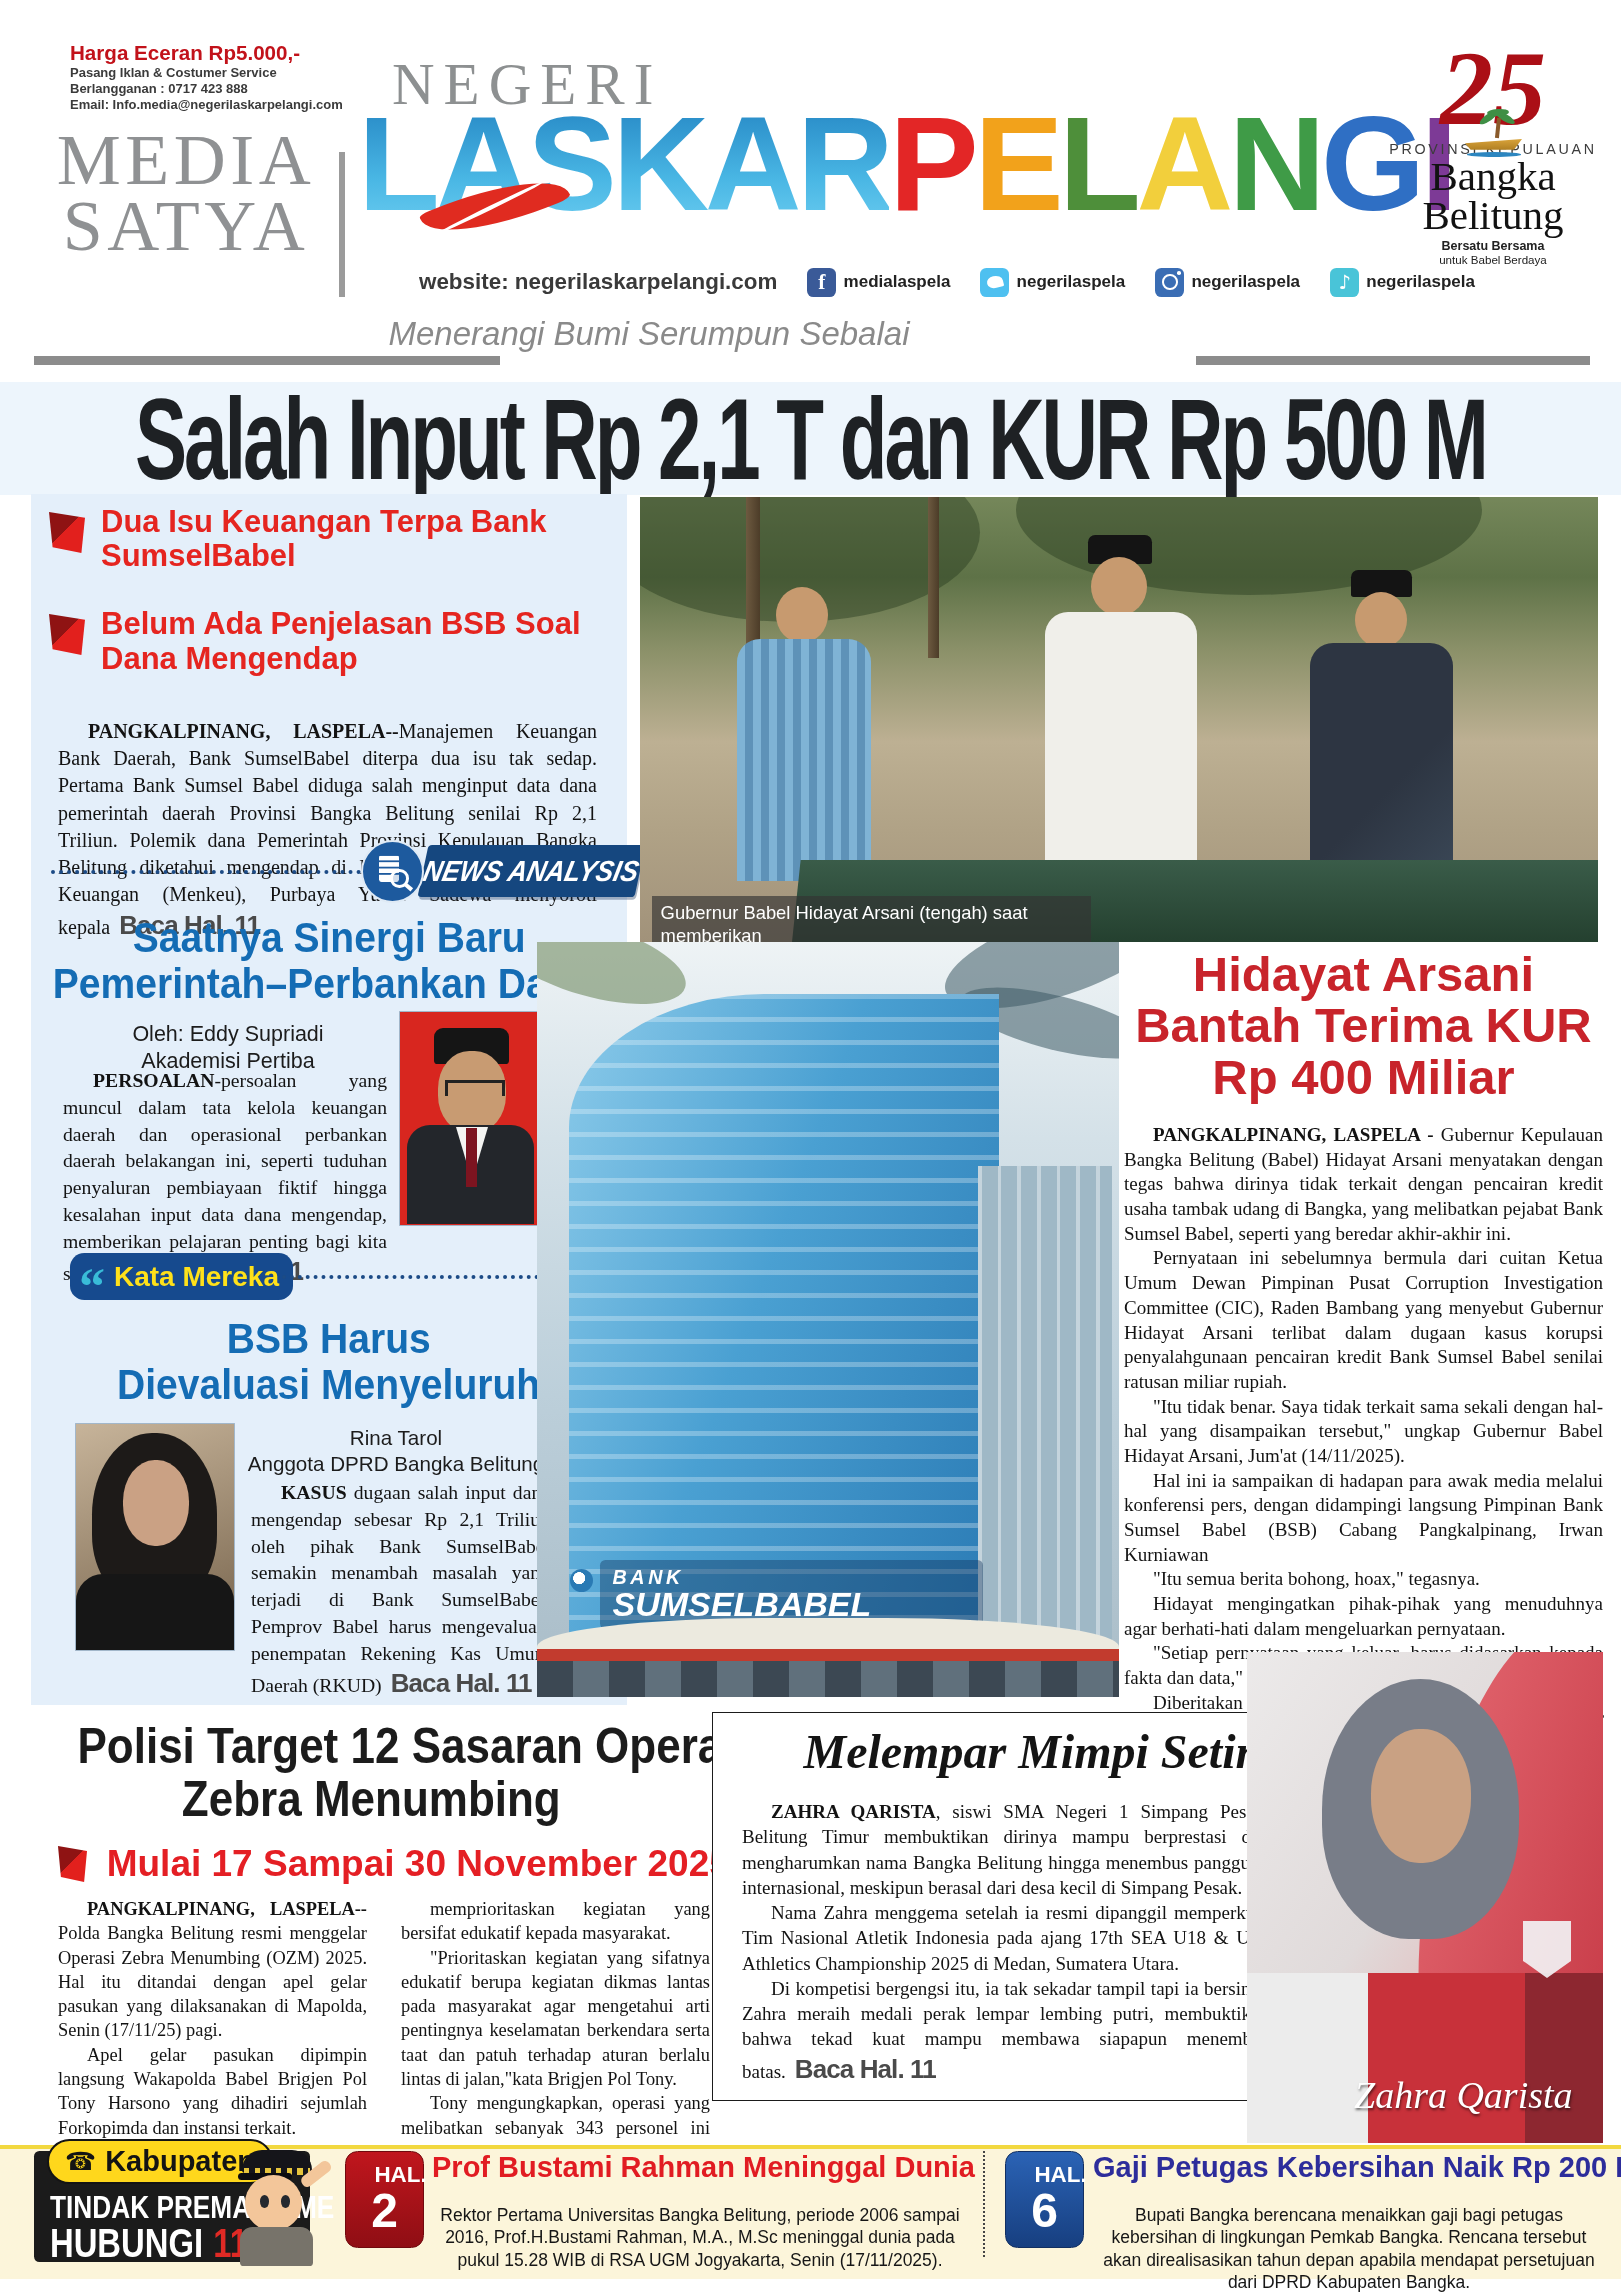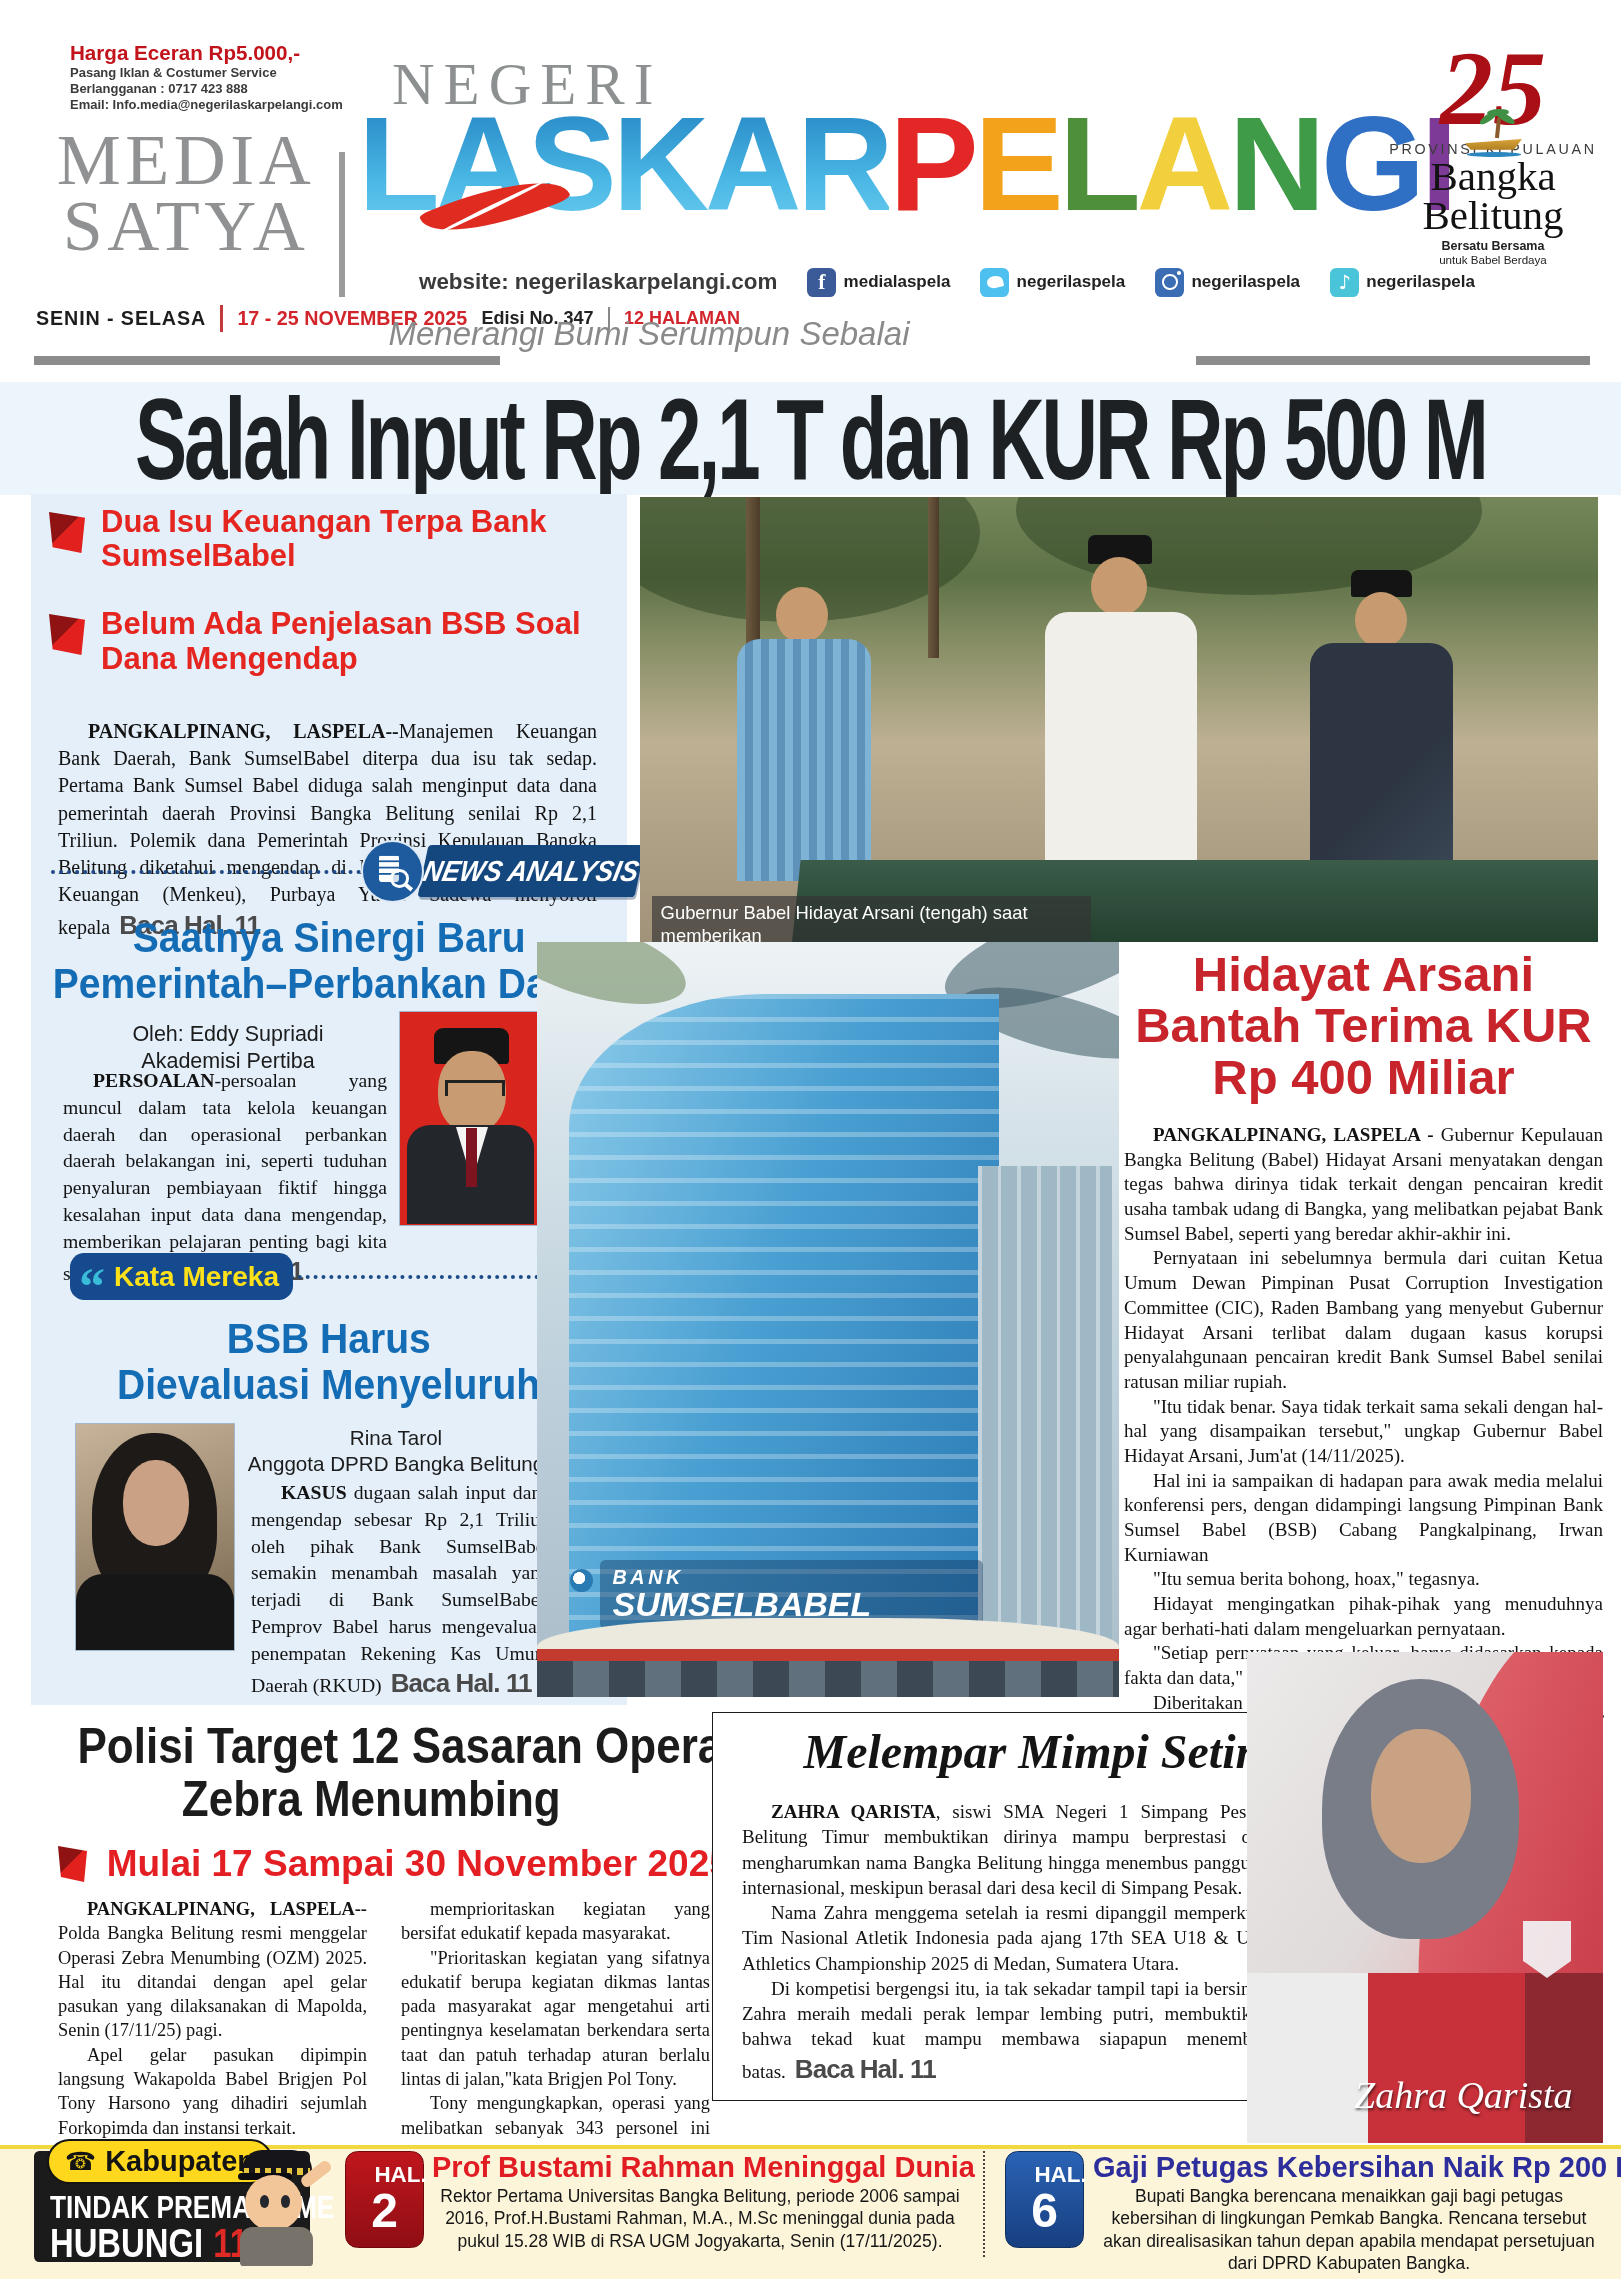--- a/index.html
+++ b/index.html
@@ -220,21 +220,21 @@
   .halbadge .h{font-size:22.4px;line-height:1;margin-left:32px;}
   .halbadge .n{font-size:48px;line-height:1;}
   .hal2{left:345px;top:2151px;background:linear-gradient(#c0161d,#8f0e14);border:1.8px solid #70090e;}
   .hal6{left:1005px;top:2151px;background:linear-gradient(#2b63b5,#173f80);border:1.8px solid #122f61;}
   .haltext{top:2151px;text-align:center;font-family:"Liberation Sans",sans-serif;}
   .ht2{left:432px;width:536px;}
   .ht6{left:1093px;width:512px;}
   .haltitle{font-size:29px;font-weight:bold;white-space:nowrap;}
   .ht2 .haltitle{color:#e11c22;}
   .ht6 .haltitle{color:#2d2d9b;}
-  .halbody{font-size:17.5px;line-height:1.28;color:#161616;margin-top:1px;}
+  .halbody{font-size:17.5px;line-height:1.28;color:#161616;margin-top:20px;}
   .vdots{left:983px;top:2151px;height:106px;border-left:2.7px dotted #444;}
 </style>
 </head>
 <body>
 
 <div class="page">
 
   <div class="abs infobox san">
     <div class="price">Harga Eceran Rp5.000,-</div>
     <div class="svc">Pasang Iklan &amp; Costumer Service</div>
@@ -282,28 +282,20 @@
     <span class="socitem">
       <span class="soc soc-ig"></span>
       <span class="sochandle">negerilaspela</span>
     </span>
     <span class="socitem">
       <span class="soc soc-tk">♪</span>
       <span class="sochandle">negerilaspela</span>
     </span>
   </div>
 
-  <div class="abs daterow">
-    <span class="days">SENIN - SELASA</span>
-    <span class="dsep"></span>
-    <span class="ddate">17 - 25 NOVEMBER 2025</span>
-    <span class="dedisi">Edisi No. 347</span>
-    <span class="dsep2"></span>
-    <span class="dpages">12 HALAMAN</span>
-  </div>
 
   <div class="abs tagline">Menerangi Bumi Serumpun Sebalai</div>
   <div class="abs tagbar l"></div>
   <div class="abs tagbar r"></div>
 
   <div class="abs band">
     <div class="band-text">Salah Input Rp 2,1 T dan KUR Rp 500 M</div>
   </div>
 
   <div class="abs leftpanel">

